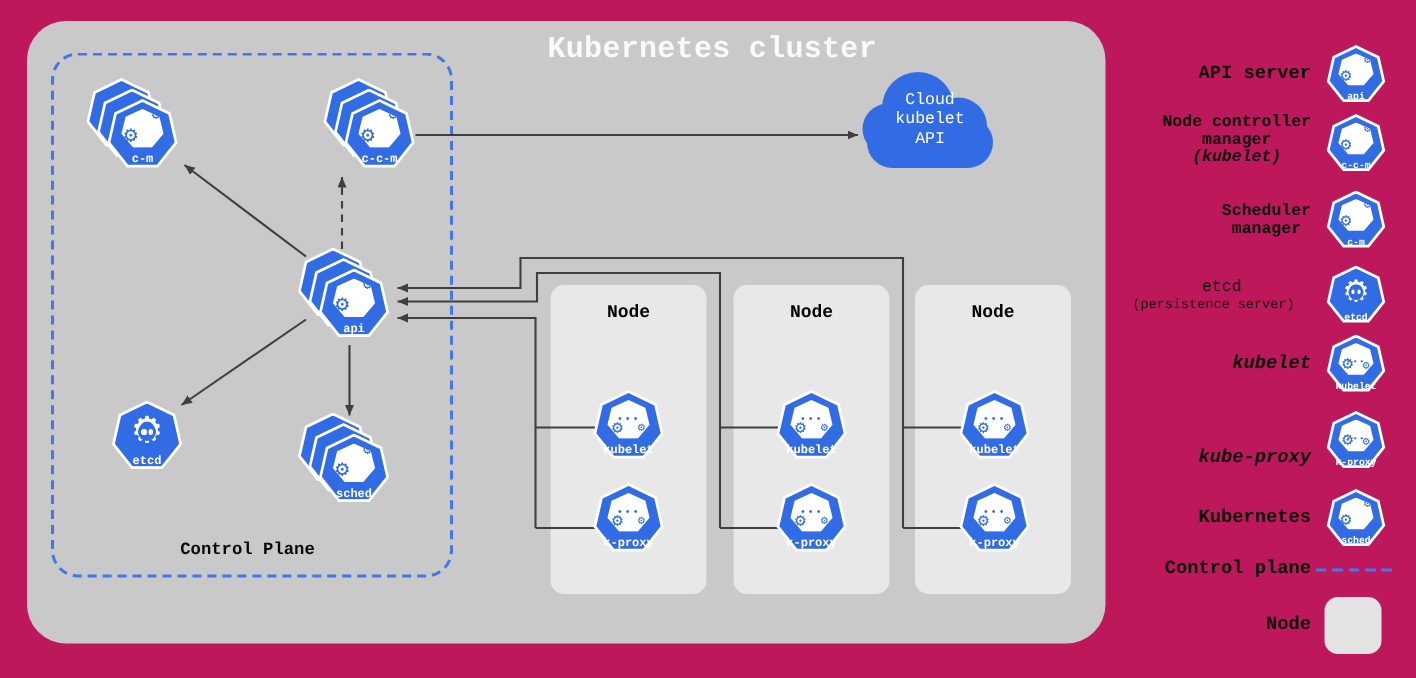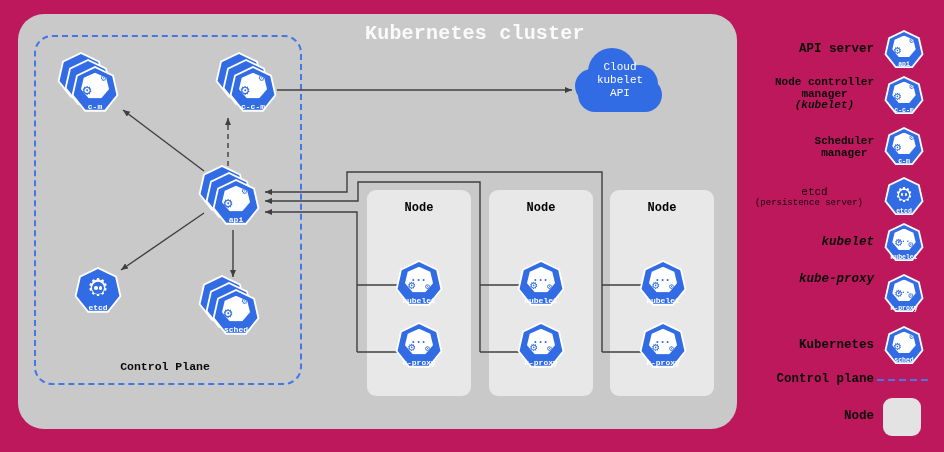--- a/index.html
+++ b/index.html
@@ -342,21 +342,21 @@
   <div class="kicon sm" style="left:884px;top:223px;width:40px;height:40px">
     <div class="hep"></div>
     <div class="ginner dots">
         <span class="dotrow"></span>
         <span class="g1"></span>
         <span class="g2"></span>
       </div>
     <div class="klabel">kubelet</div>
   </div>
 
-  <div class="lg-label lg-bold lg-italic" style="top:273px">
+  <div class="lg-label lg-bold lg-italic" style="top:299px">
     <span>kube-proxy</span>
   </div>
   <div class="kicon sm" style="left:884px;top:274px;width:40px;height:40px">
     <div class="hep"></div>
     <div class="ginner dots">
         <span class="dotrow"></span>
         <span class="g1"></span>
         <span class="g2"></span>
       </div>
     <div class="klabel">k-proxy</div>

